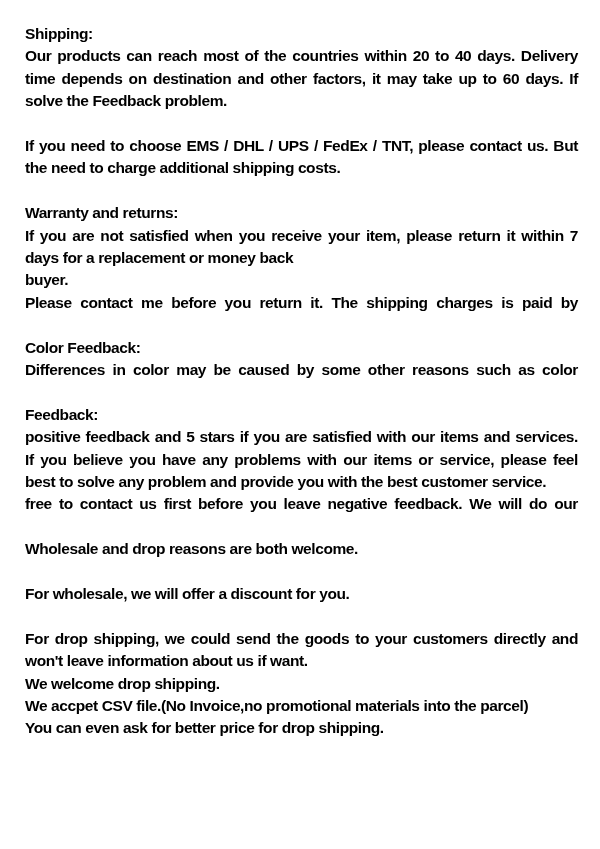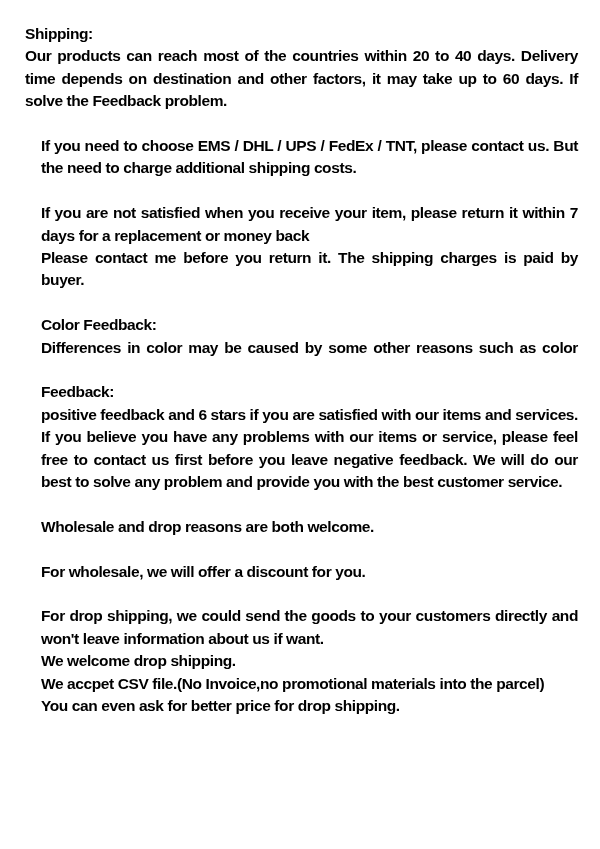--- a/index.html
+++ b/index.html
@@ -18,21 +18,20 @@
   .page {
     box-sizing: border-box;
     width: 600px;
     height: 849px;
     padding: 23px 22px 0 25px;
     overflow: hidden;
     background: #ffffff;
   }
   .sec + .sec {
     margin-top: 22.4px; 
-    margin-left: 16px;
   }
   .line {
     font-size: 15.5px;
     line-height: 22.4px;
     letter-spacing: -0.4px;
     text-align: left;
     white-space: normal;
   }
   
   .line.just {
@@ -52,42 +51,43 @@
         <div class="line">solve the Feedback problem.</div>
       </div>
     </section>
     <section class="sec">
       <div class="paragraph">
         <div class="line just">If you need to choose EMS / DHL / UPS / FedEx / TNT, please contact us. But</div>
         <div class="line">the need to charge additional shipping costs.</div>
       </div>
     </section>
     <section class="sec">
+      <div class="line heading">Warranty and returns:</div>
       <div class="paragraph">
         <div class="line just">If you are not satisfied when you receive your item, please return it within 7</div>
         <div class="line">days for a replacement or money back</div>
       </div>
       <div class="paragraph">
+        <div class="line">buyer.</div>
         <div class="line just">Please contact me before you return it. The shipping charges is paid by</div>
-        <div class="line">buyer.</div>
       </div>
     </section>
     <section class="sec">
       <div class="line heading">Color Feedback:</div>
       <div class="paragraph">
         <div class="line just">Differences in color may be caused by some other reasons such as color</div>
       </div>
     </section>
     <section class="sec">
       <div class="line heading">Feedback:</div>
       <div class="paragraph">
-        <div class="line just">positive feedback and 6 stars if you are satisfied with our items and services.</div>
+        <div class="line just">positive feedback and 5 stars if you are satisfied with our items and services.</div>
         <div class="line just">If you believe you have any problems with our items or service, please feel</div>
+        <div class="line">best to solve any problem and provide you with the best customer service.</div>
         <div class="line just">free to contact us first before you leave negative feedback. We will do our</div>
-        <div class="line">best to solve any problem and provide you with the best customer service.</div>
       </div>
     </section>
     <section class="sec">
       <div class="paragraph">
         <div class="line">Wholesale and drop reasons are both welcome.</div>
       </div>
     </section>
     <section class="sec">
       <div class="paragraph">
         <div class="line">For wholesale, we will offer a discount for you.</div>

